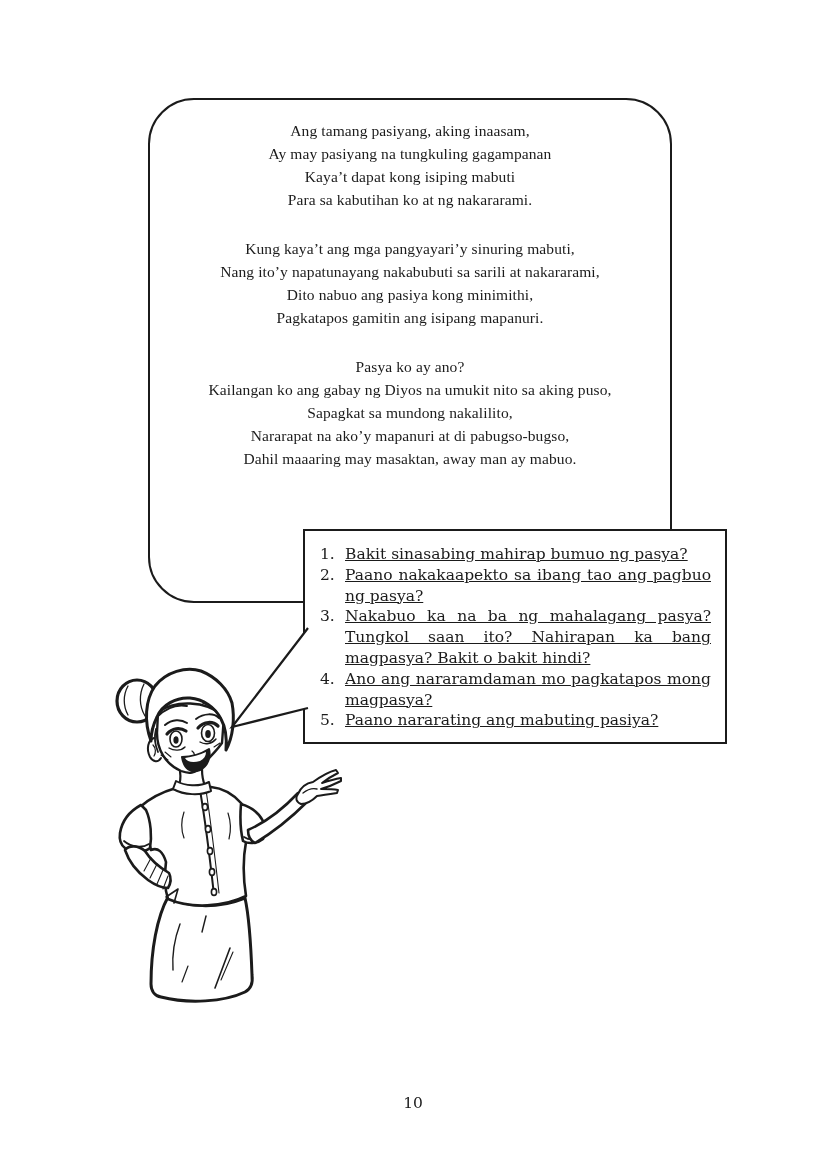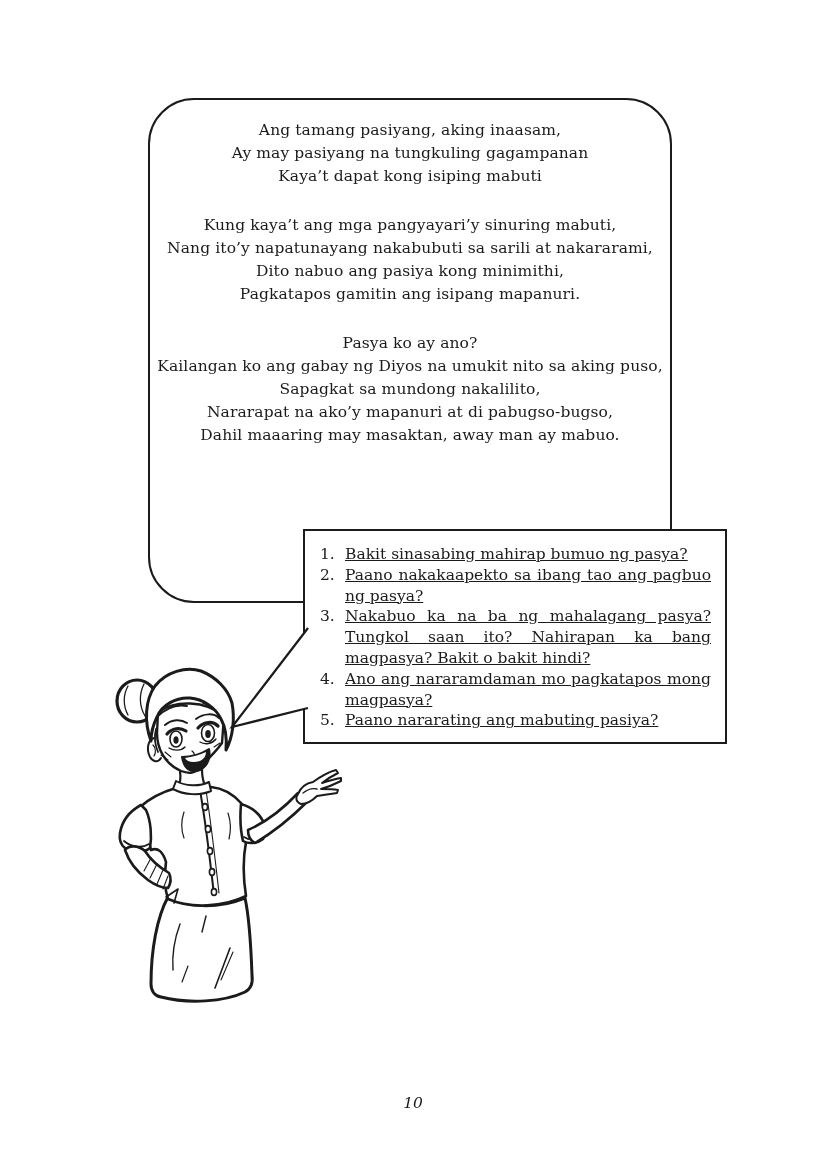--- a/index.html
+++ b/index.html
@@ -19,20 +19,21 @@
     left: 148px; top: 98px;
     width: 524px; height: 505px;
     border: 2.2px solid #1b1b1b;
     border-radius: 46px;
     box-sizing: border-box;
     padding-top: 19px;
     text-align: center;
     font-size: 15.5px;
     line-height: 23px;
     letter-spacing: 0.1px;
+    font-family: Liberation Serif, serif;
   }
   .stanza + .stanza { margin-top: 26px; }
 
   
   .bubble-box {
     position: absolute;
     left: 303px; top: 529px;
     width: 424px; height: 215px;
     border: 2.2px solid #1b1b1b;
     box-sizing: border-box;
@@ -55,34 +56,34 @@
   .character {
     position: absolute;
     left: 95px; top: 665px;
   }
 
   .page-number {
     position: absolute;
     left: 0; right: 0; top: 1094px;
     text-align: center;
     font-size: 15.5px;
-    font-style: italic;
   }
 </style>
 </head>
 <body>
 
 <div class="page">
 
   <div class="poem-box">
 
       <div class="stanza">
         <div class="poem-line">Ang tamang pasiyang, aking inaasam,</div>
         <div class="poem-line">Ay may pasiyang na tungkuling gagampanan</div>
         <div class="poem-line">Kaya’t dapat kong isiping mabuti</div>
+        <div class="poem-line">Para sa kabutihan ko at ng nakararami.</div>
       </div>
 
       <div class="stanza">
         <div class="poem-line">Kung kaya’t ang mga pangyayari’y sinuring mabuti,</div>
         <div class="poem-line">Nang ito’y napatunayang nakabubuti sa sarili at nakararami,</div>
         <div class="poem-line">Dito nabuo ang pasiya kong minimithi,</div>
         <div class="poem-line">Pagkatapos gamitin ang isipang mapanuri.</div>
       </div>
 
       <div class="stanza">

